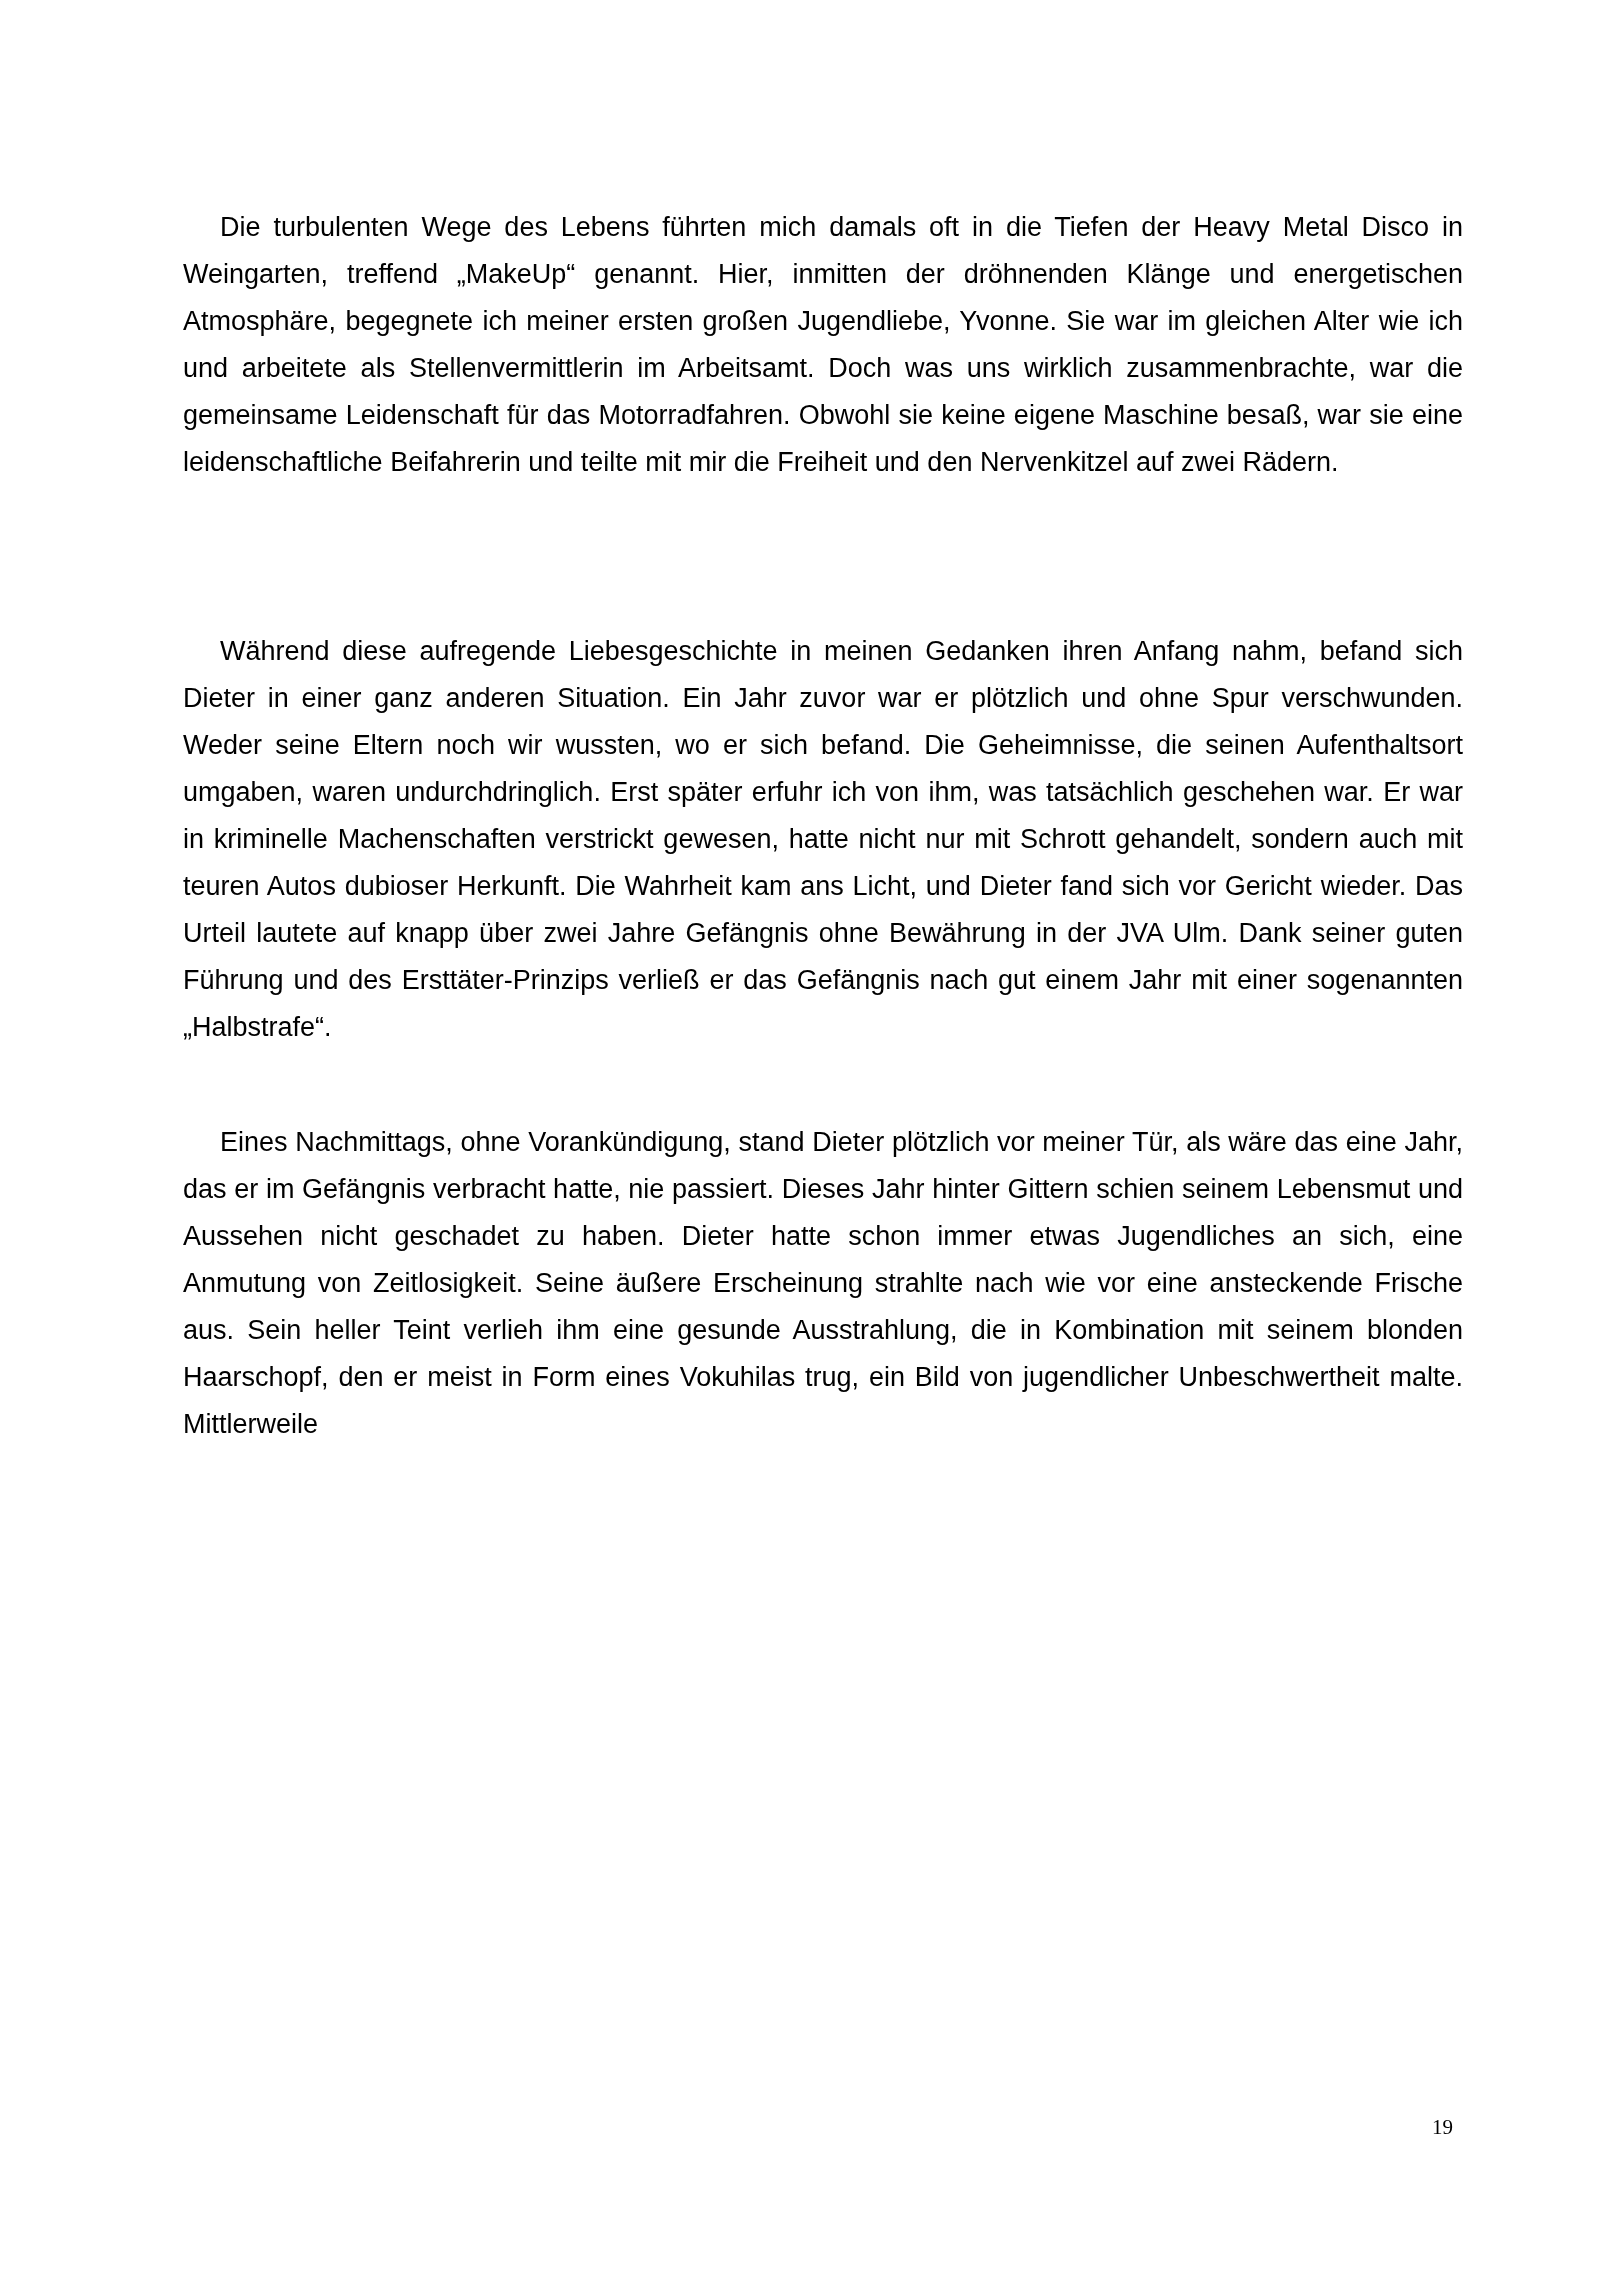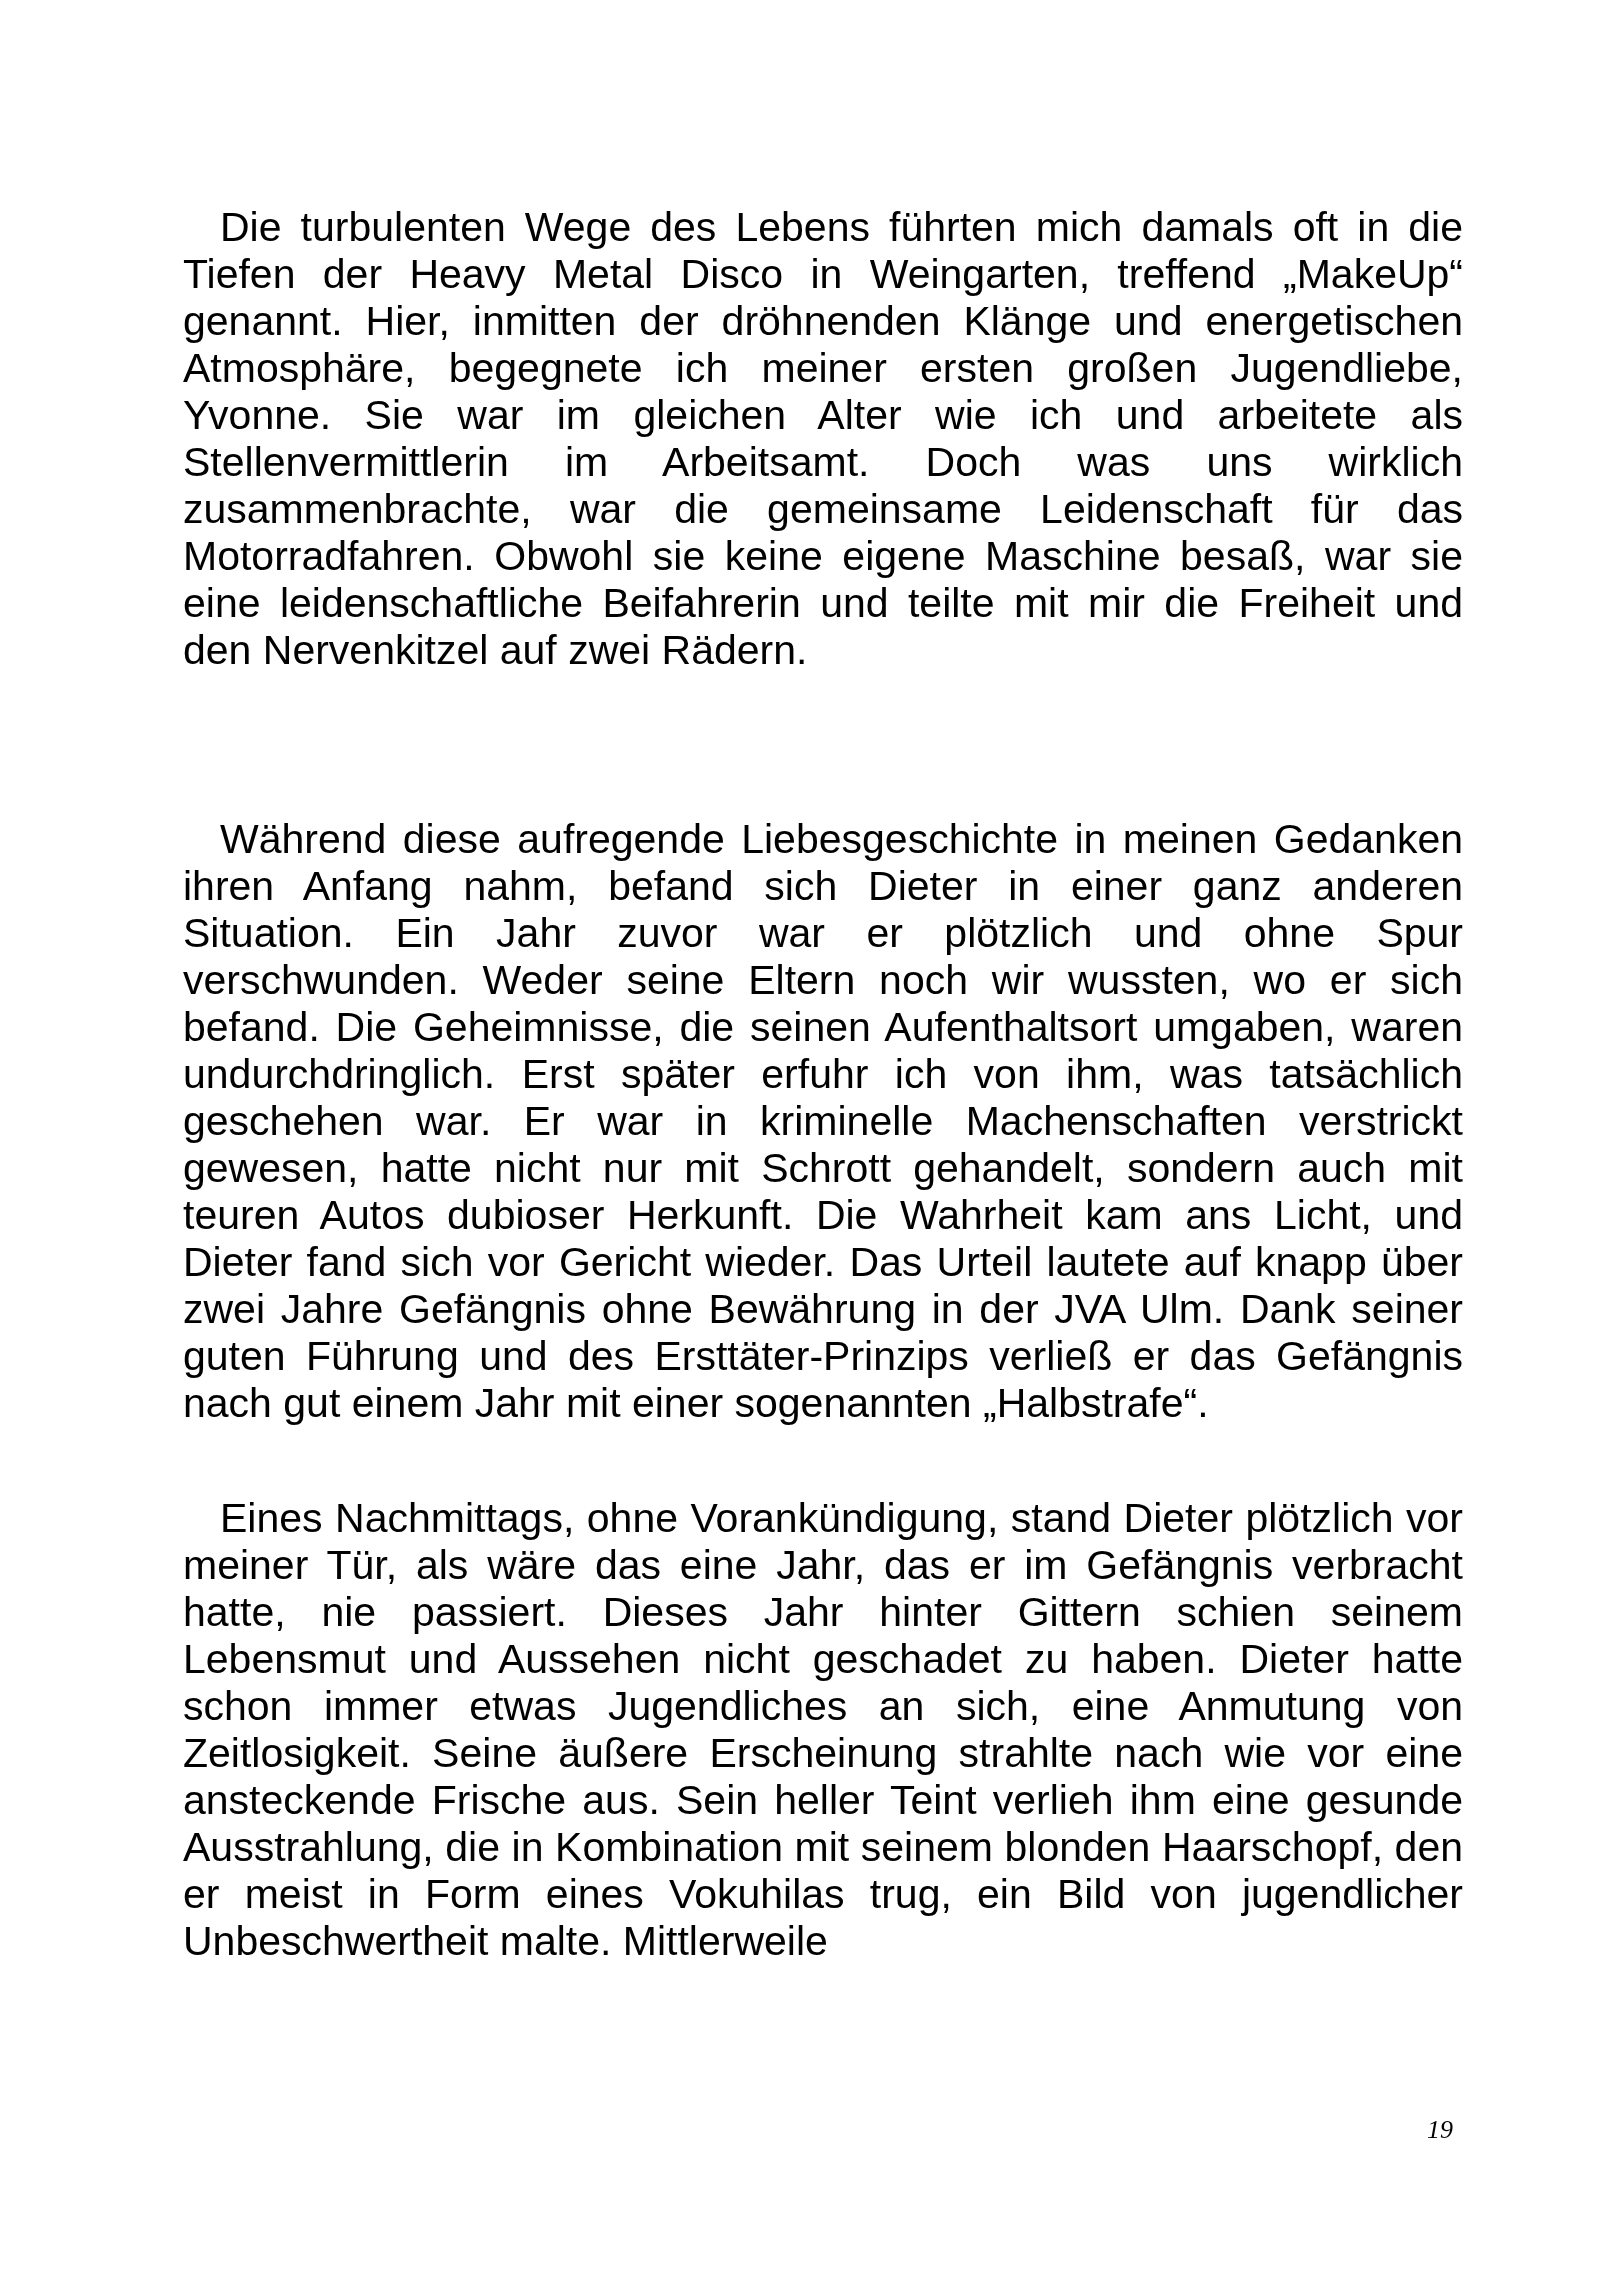--- a/index.html
+++ b/index.html
@@ -18,37 +18,36 @@
     position: absolute;
     left: 183px;
     top: 204px;
     width: 1280px;
   }
   .para {
     margin: 0;
     padding: 0;
     color: #000000;
     font-family: "Liberation Sans", sans-serif;
-    font-size: 41px;
+    font-size: 27px;
     line-height: 47px;
     text-align: justify;
     text-indent: 37px;
     word-spacing: normal;
   }
   .para.gap-large { margin-bottom: 142px; }
   .para.gap-small { margin-bottom: 68px; }
   .page-number {
     position: absolute;
     top: 2117px;
     right: 167px;
     color: #000000;
     font-family: "Liberation Serif", serif;
-    font-size: 26px;
+    font-size: 21px;
     line-height: 1;
-    font-style: italic;
   }
 </style>
 </head>
 <body>
 
 <div class="page">
   <div class="textblock">
     <p class="para gap-large">Die turbulenten Wege des Lebens führten mich damals oft in die Tiefen der Heavy Metal Disco in Weingarten, treffend „MakeUp“ genannt. Hier, inmitten der dröhnenden Klänge und energetischen Atmosphäre, begegnete ich meiner ersten großen Jugendliebe, Yvonne. Sie war im gleichen Alter wie ich und arbeitete als Stellenvermittlerin im Arbeitsamt. Doch was uns wirklich zusammenbrachte, war die gemeinsame Leidenschaft für das Motorradfahren. Obwohl sie keine eigene Maschine besaß, war sie eine leidenschaftliche Beifahrerin und teilte mit mir die Freiheit und den Nervenkitzel auf zwei Rädern.</p>
     <p class="para gap-small">Während diese aufregende Liebesgeschichte in meinen Gedanken ihren Anfang nahm, befand sich Dieter in einer ganz anderen Situation. Ein Jahr zuvor war er plötzlich und ohne Spur verschwunden. Weder seine Eltern noch wir wussten, wo er sich befand. Die Geheimnisse, die seinen Aufenthaltsort umgaben, waren undurchdringlich. Erst später erfuhr ich von ihm, was tatsächlich geschehen war. Er war in kriminelle Machenschaften verstrickt gewesen, hatte nicht nur mit Schrott gehandelt, sondern auch mit teuren Autos dubioser Herkunft. Die Wahrheit kam ans Licht, und Dieter fand sich vor Gericht wieder. Das Urteil lautete auf knapp über zwei Jahre Gefängnis ohne Bewährung in der JVA Ulm. Dank seiner guten Führung und des Ersttäter-Prinzips verließ er das Gefängnis nach gut einem Jahr mit einer sogenannten „Halbstrafe“.</p>
     <p class="para">Eines Nachmittags, ohne Vorankündigung, stand Dieter plötzlich vor meiner Tür, als wäre das eine Jahr, das er im Gefängnis verbracht hatte, nie passiert. Dieses Jahr hinter Gittern schien seinem Lebensmut und Aussehen nicht geschadet zu haben. Dieter hatte schon immer etwas Jugendliches an sich, eine Anmutung von Zeitlosigkeit. Seine äußere Erscheinung strahlte nach wie vor eine ansteckende Frische aus. Sein heller Teint verlieh ihm eine gesunde Ausstrahlung, die in Kombination mit seinem blonden Haarschopf, den er meist in Form eines Vokuhilas trug, ein Bild von jugendlicher Unbeschwertheit malte. Mittlerweile</p>

